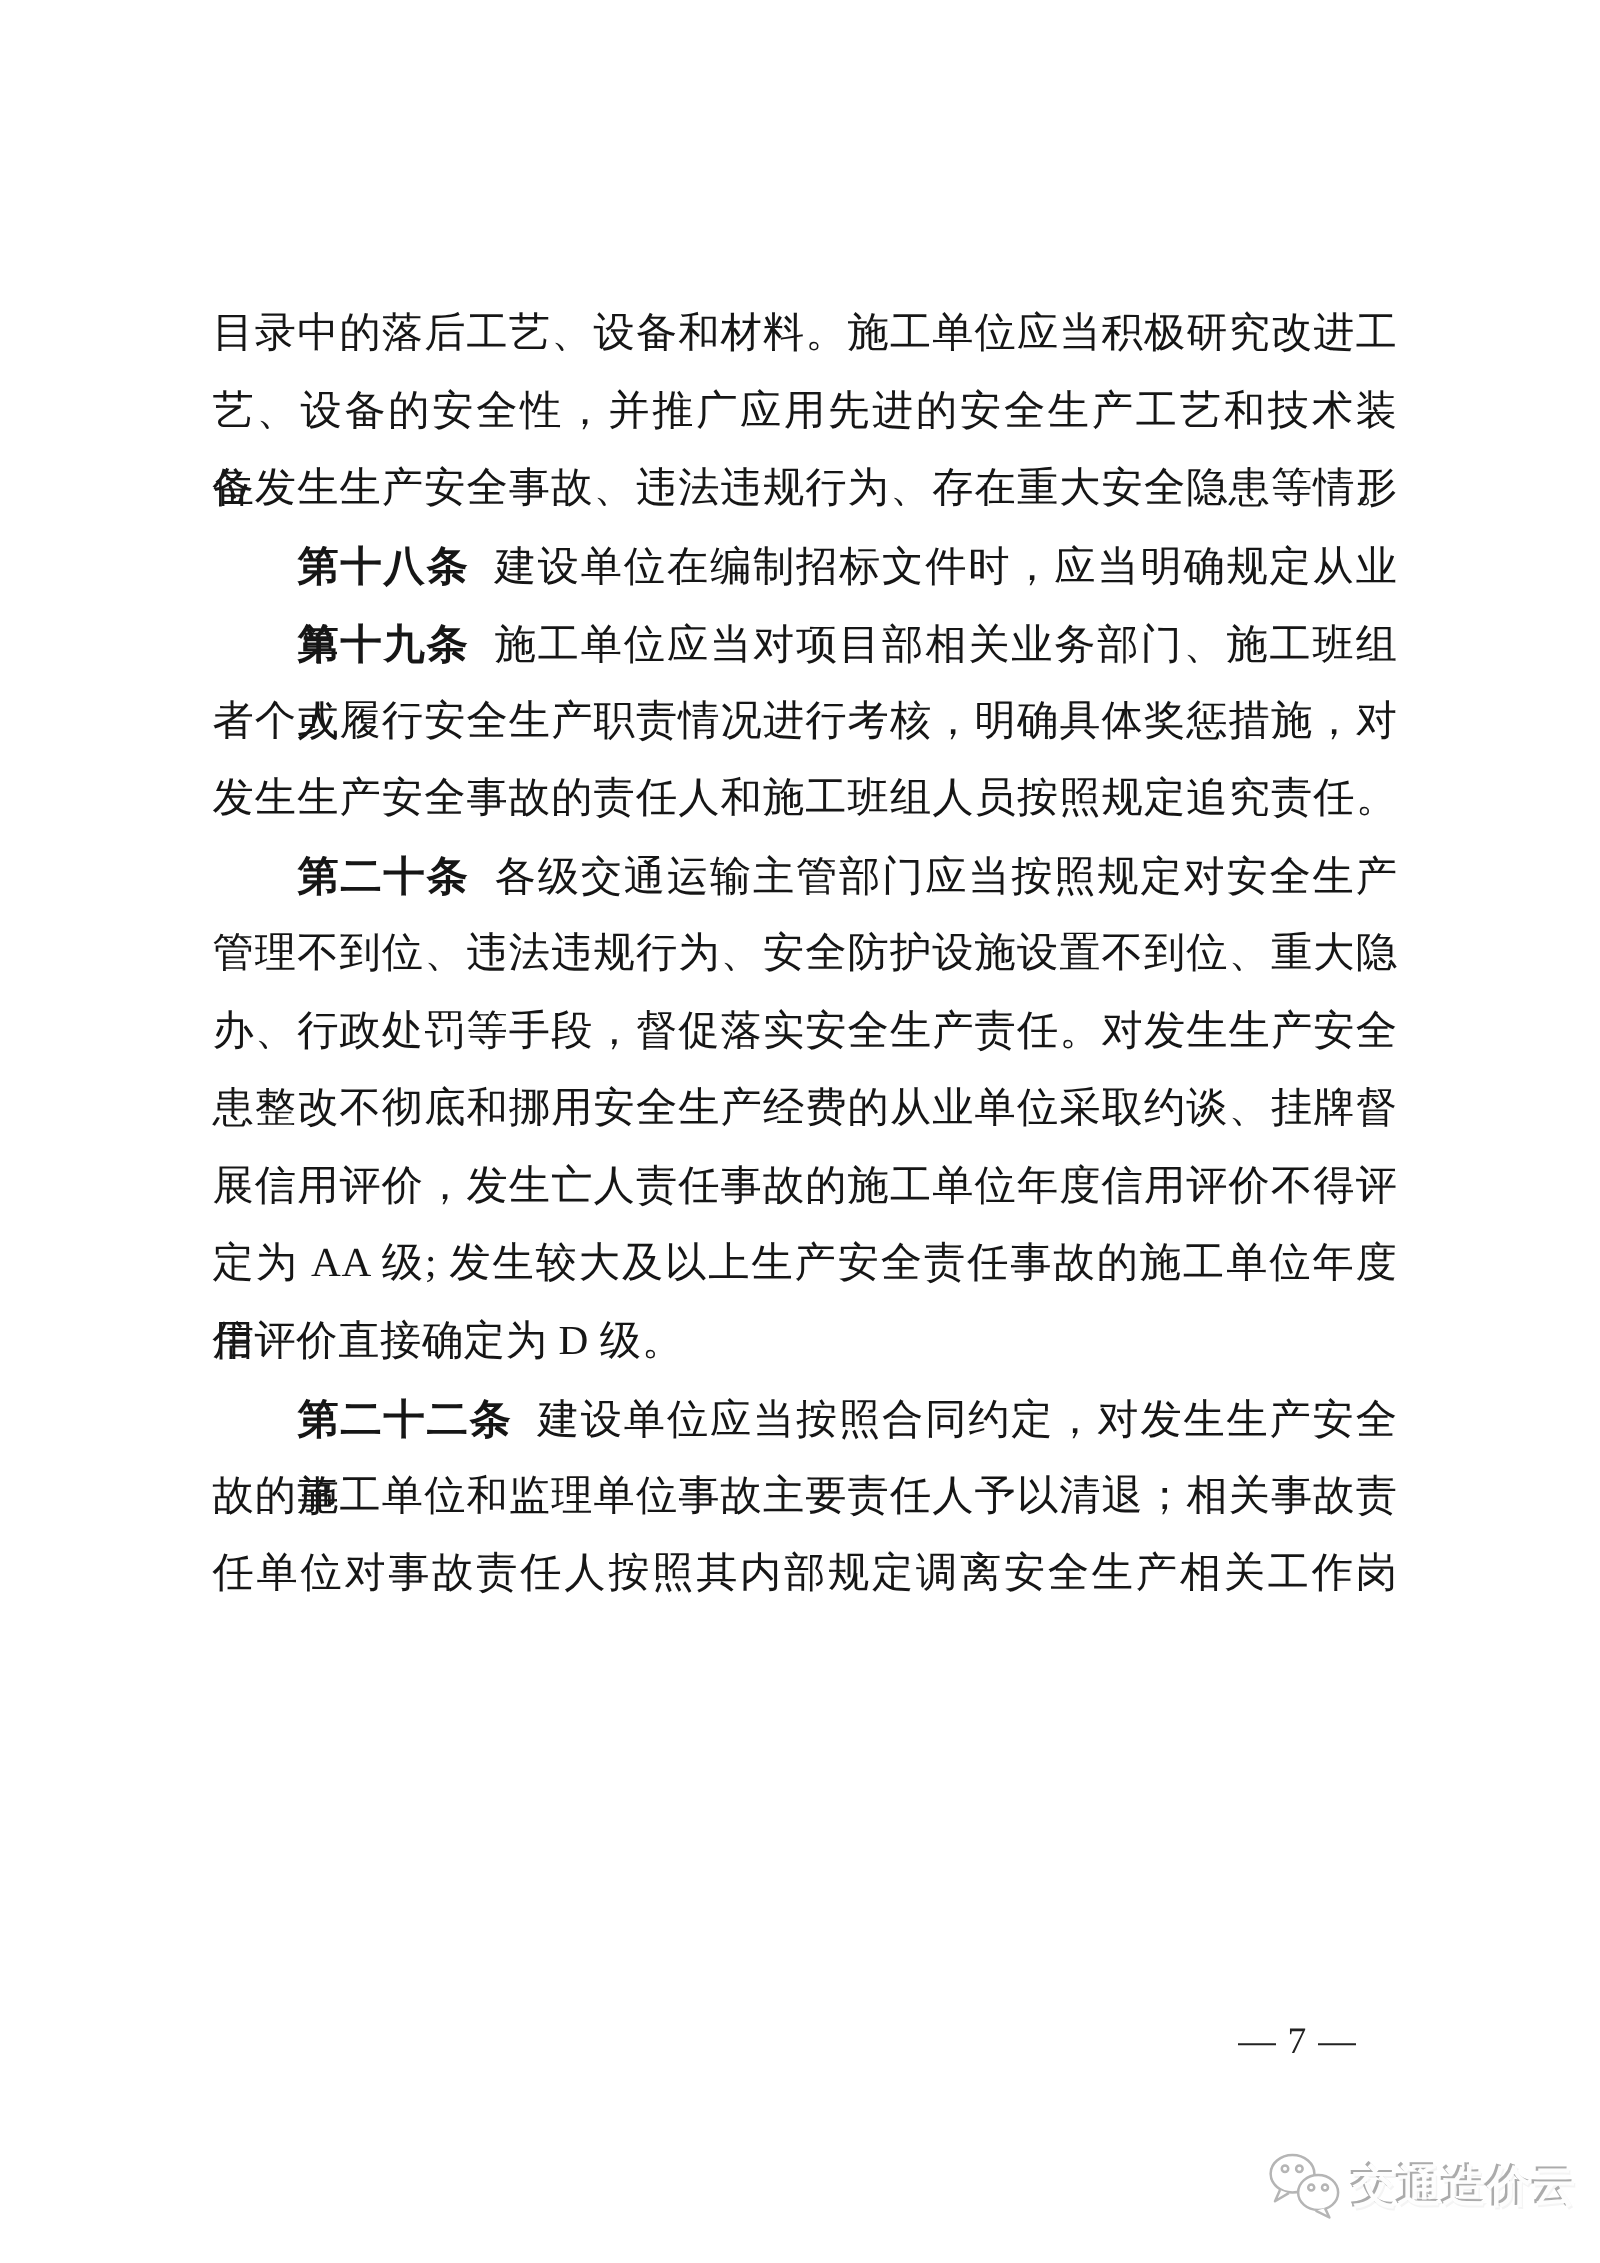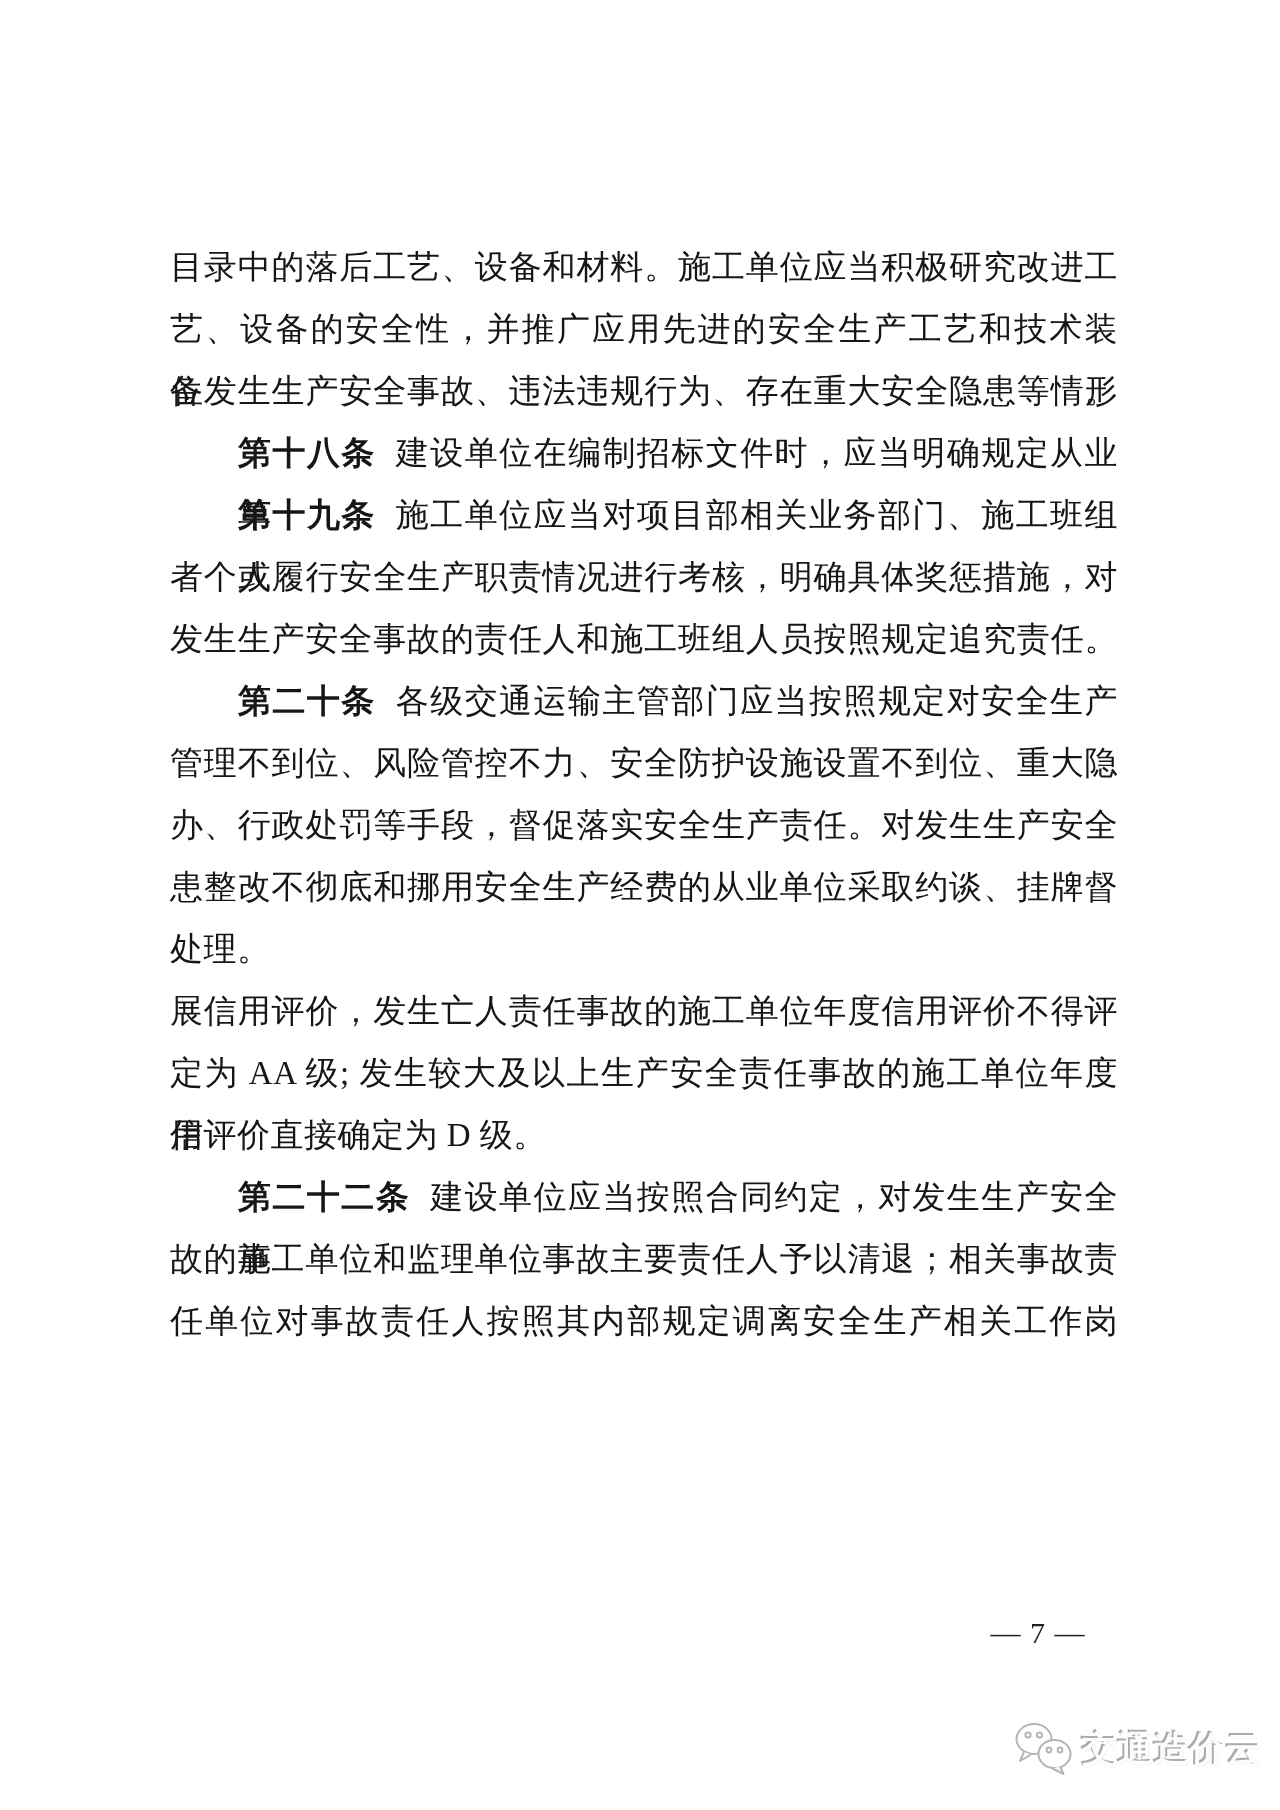--- a/index.html
+++ b/index.html
@@ -70,24 +70,23 @@
 
   <div class="textblock">
     <div class="line justify"><span>目录中的落后工艺、设备和材料。施工单位应当积极研究改进工</span></div>
     <div class="line justify"><span>艺、设备的安全性，并推广应用先进的安全生产工艺和技术装备。</span></div>
     <div class="line justify"><span>位发生生产安全事故、违法违规行为、存在重大安全隐患等情形</span></div>
     <div class="line justify indent"><span class="head">第十八条</span><span>建设单位在编制招标文件时，应当明确规定从业单</span></div>
     <div class="line justify indent"><span class="head">第十九条</span><span>施工单位应当对项目部相关业务部门、施工班组或</span></div>
     <div class="line justify"><span>者个人履行安全生产职责情况进行考核，明确具体奖惩措施，对</span></div>
     <div class="line justify"><span>发生生产安全事故的责任人和施工班组人员按照规定追究责任。</span></div>
     <div class="line justify indent"><span class="head">第二十条</span><span>各级交通运输主管部门应当按照规定对安全生产</span></div>
-    <div class="line justify"><span>管理不到位、风险管控不力、安全防护设施设置不到位、重大隐</span></div>
+    <div class="line justify"><span>管理不到位、违法违规行为、安全防护设施设置不到位、重大隐</span></div>
     <div class="line justify"><span>办、行政处罚等手段，督促落实安全生产责任。对发生生产安全</span></div>
     <div class="line justify"><span>患整改不彻底和挪用安全生产经费的从业单位采取约谈、挂牌督</span></div>
-    <div class="line"><span>处理。</span></div>
     <div class="line justify"><span>展信用评价，发生亡人责任事故的施工单位年度信用评价不得评</span></div>
     <div class="line justify"><span>定为 AA 级; 发生较大及以上生产安全责任事故的施工单位年度信</span></div>
     <div class="line"><span>用评价直接确定为 D 级。</span></div>
     <div class="line justify indent"><span class="head">第二十二条</span><span>建设单位应当按照合同约定，对发生生产安全事</span></div>
     <div class="line justify"><span>故的施工单位和监理单位事故主要责任人予以清退；相关事故责</span></div>
     <div class="line justify"><span>任单位对事故责任人按照其内部规定调离安全生产相关工作岗</span></div>
   </div>
 
   <div class="footer-page">— 7 —</div>
 

